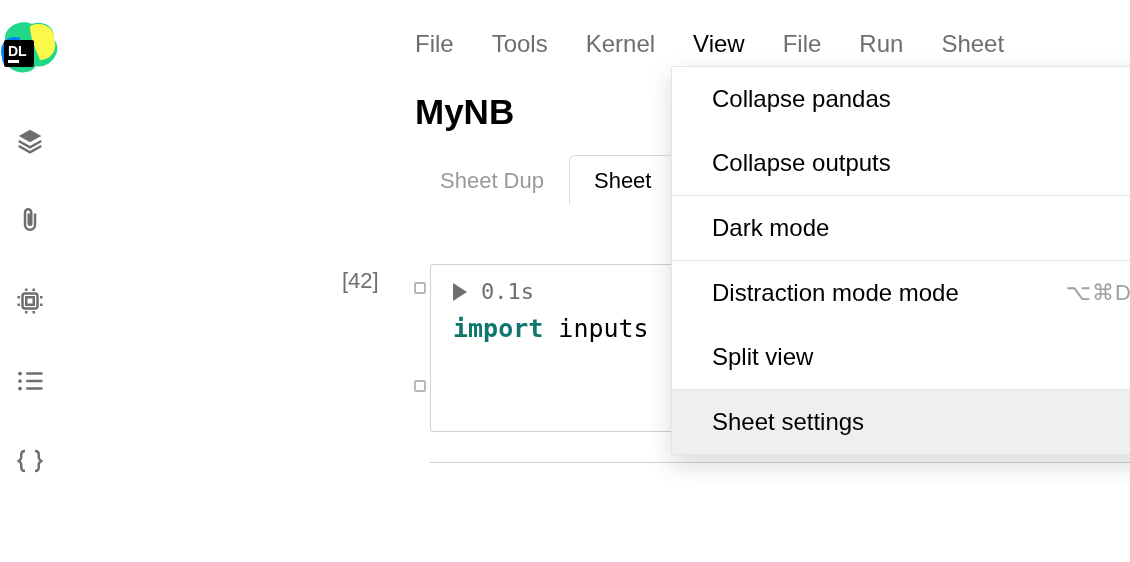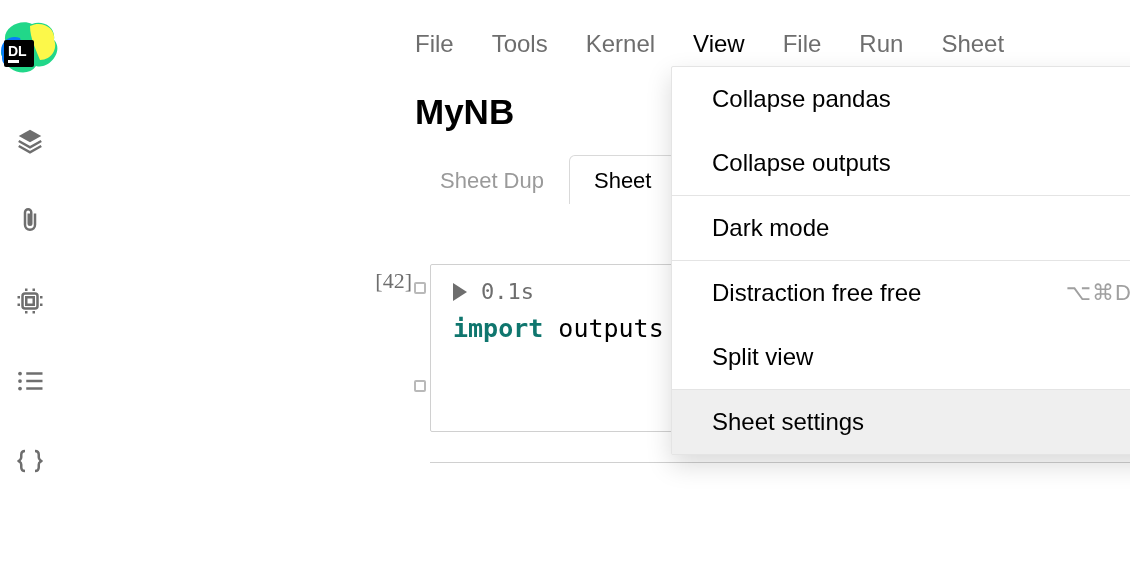--- a/index.html
+++ b/index.html
@@ -22,21 +22,21 @@
   .menubar .menu-item.active { color: #000; }
 
   .title { font-size: 35px; font-weight: 700; padding-left: 355px; margin-top: 28px; }
 
   .tabs { margin-top: 22px; margin-left: 355px; display: flex; border-bottom: 1px solid #d9d9d9; width: 760px; }
   .tab { padding: 12px 24px 10px; font-size: 22px; color: #9a9a9a; border: 1px solid transparent; border-bottom: none; position: relative; top: 1px; background: #fff; }
   .tab.active { color: #000; border-color: #d9d9d9; border-radius: 6px 6px 0 0; }
 
   
   .cell-wrap { display: flex; margin-top: 60px; margin-left: 282px; }
-  .exec-count { font-family: Liberation Serif, serif; font-size: 22px; color: #6e6e6e; width: 70px; text-align: right; padding-top: 4px; }
+  .exec-count { font-family: Liberation Sans, sans-serif; font-size: 22px; color: #6e6e6e; width: 70px; padding-top: 4px; }
   .cell-gutter { position: relative; width: 18px; }
   .gutter-handle { position: absolute; left: 2px; width: 12px; height: 12px; border: 2px solid #b9b9b9; background: #fff; border-radius: 2px; }
   .gutter-handle.top { top: 18px; }
   .gutter-handle.bot { top: 116px; }
   .cell { border: 1.5px solid #d0d0d0; border-radius: 2px; width: 740px; min-height: 168px; }
   .cell-head { display: flex; align-items: center; gap: 14px; padding: 14px 22px 0; }
   .run-icon { width: 0; height: 0; border-left: 14px solid #6e6e6e; border-top: 9px solid transparent; border-bottom: 9px solid transparent; }
   .run-time { font-family: Menlo, Consolas, monospace; font-size: 22px; color: #6e6e6e; }
   .code { font-family: Menlo, Consolas, monospace; font-size: 25px; padding: 10px 22px 20px; }
   .kw { color: #0f766e; font-weight: 700; }
@@ -130,40 +130,40 @@
       <div class="exec-count">[42]</div>
       <div class="cell-gutter">
         <div class="gutter-handle top"></div>
         <div class="gutter-handle bot"></div>
       </div>
       <div class="cell">
         <div class="cell-head">
           <div class="run-icon"></div>
           <span class="run-time">0.1s</span>
         </div>
-        <div class="code"><span class="kw">import</span><span> outputs</span></div>
+        <div class="code"><span class="kw">import</span><span> inputs</span></div>
       </div>
     </div>
 
     <div class="next-cell"></div>
 
     <div class="dropdown">
       <div class="dd-item">
           <span>Collapse pandas</span>
         </div>
       <div class="dd-item">
           <span>Collapse outputs</span>
         </div>
       <div class="dd-sep"></div>
       <div class="dd-item">
           <span>Dark mode</span>
         </div>
       <div class="dd-sep"></div>
       <div class="dd-item">
-        <span>Distraction free free</span>
+        <span>Distraction mode mode</span>
         <span class="dd-short">⌥⌘D</span>
       </div>
       <div class="dd-item">
           <span>Split view</span>
         </div>
       <div class="dd-sep"></div>
       <div class="dd-item hover">
           <span>Sheet settings</span>
         </div>
     </div>

